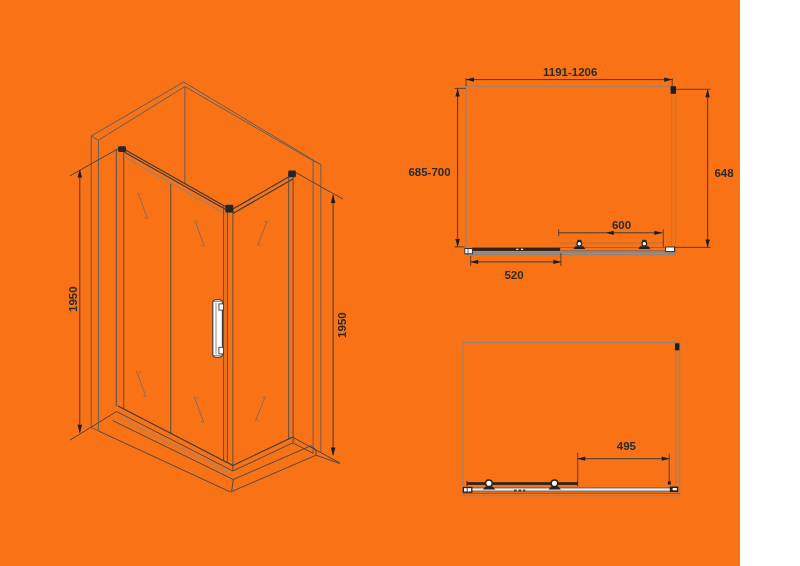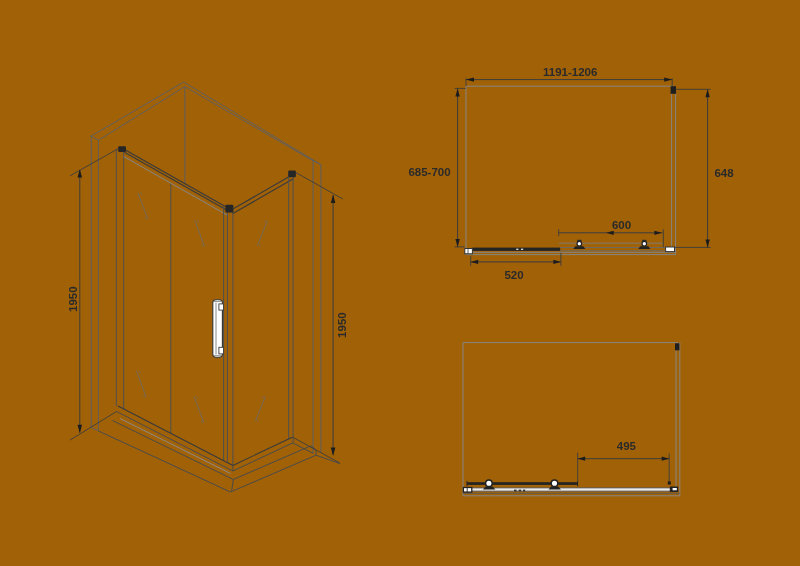--- a/index.html
+++ b/index.html
@@ -1,16 +1,16 @@
 <!DOCTYPE html>
 <html><head>
 <meta charset="utf-8">
 <style>
   html,body{margin:0;padding:0;background:#ffffff;}
-  .wrap{width:800px;height:566px;position:relative;background:#a16207;overflow:hidden;}
+  .wrap{width:740px;height:566px;position:relative;background:#f97316;overflow:hidden;}
   svg{position:absolute;left:0;top:0;}
   text{font-family:"Liberation Sans",sans-serif;font-weight:bold;fill:#2a2a2a;}
 </style>
 </head>
 <body>
 <div class="wrap">
 <svg width="800" height="566" viewBox="0 0 800 566" fill="none">
 
 <g stroke="#5f5f5f" stroke-width="1">
 

